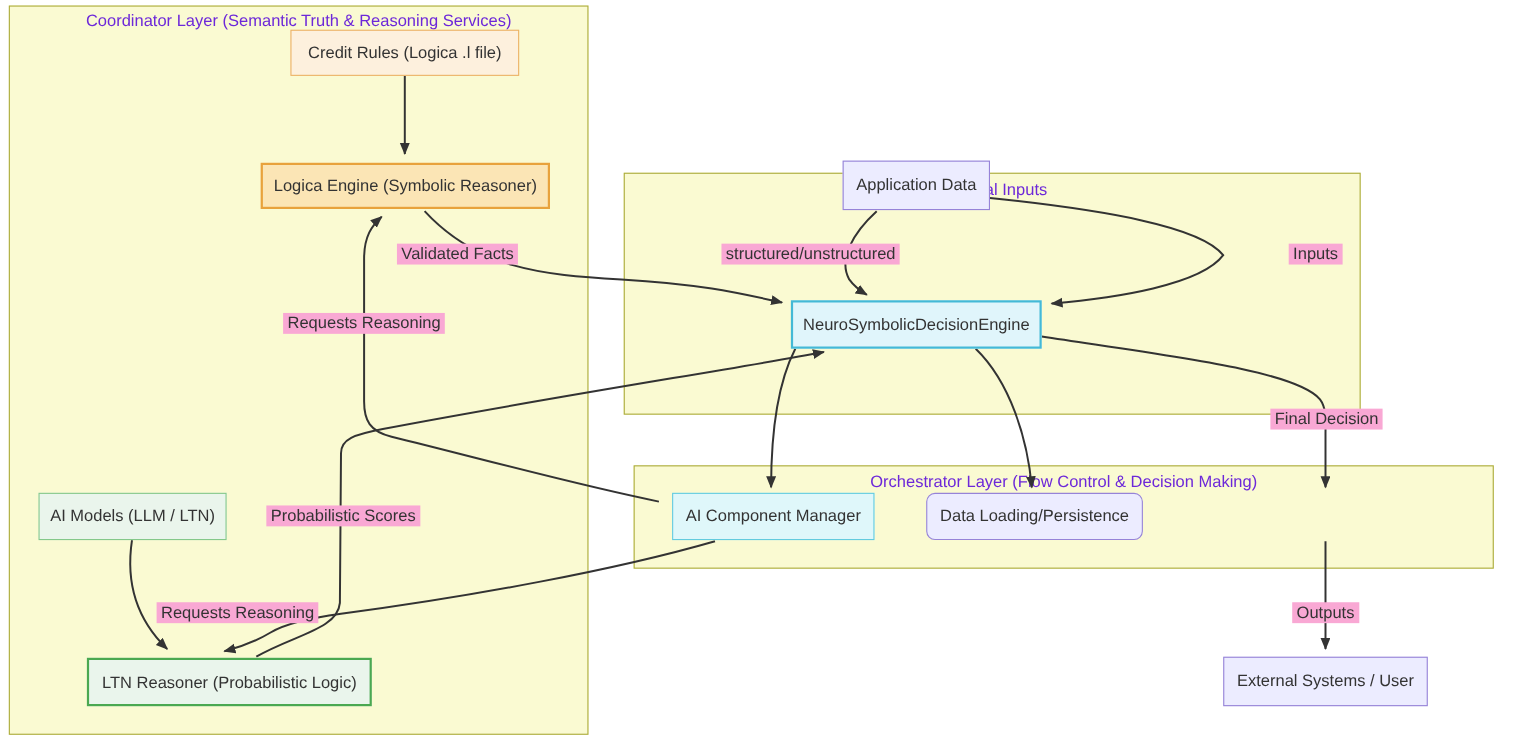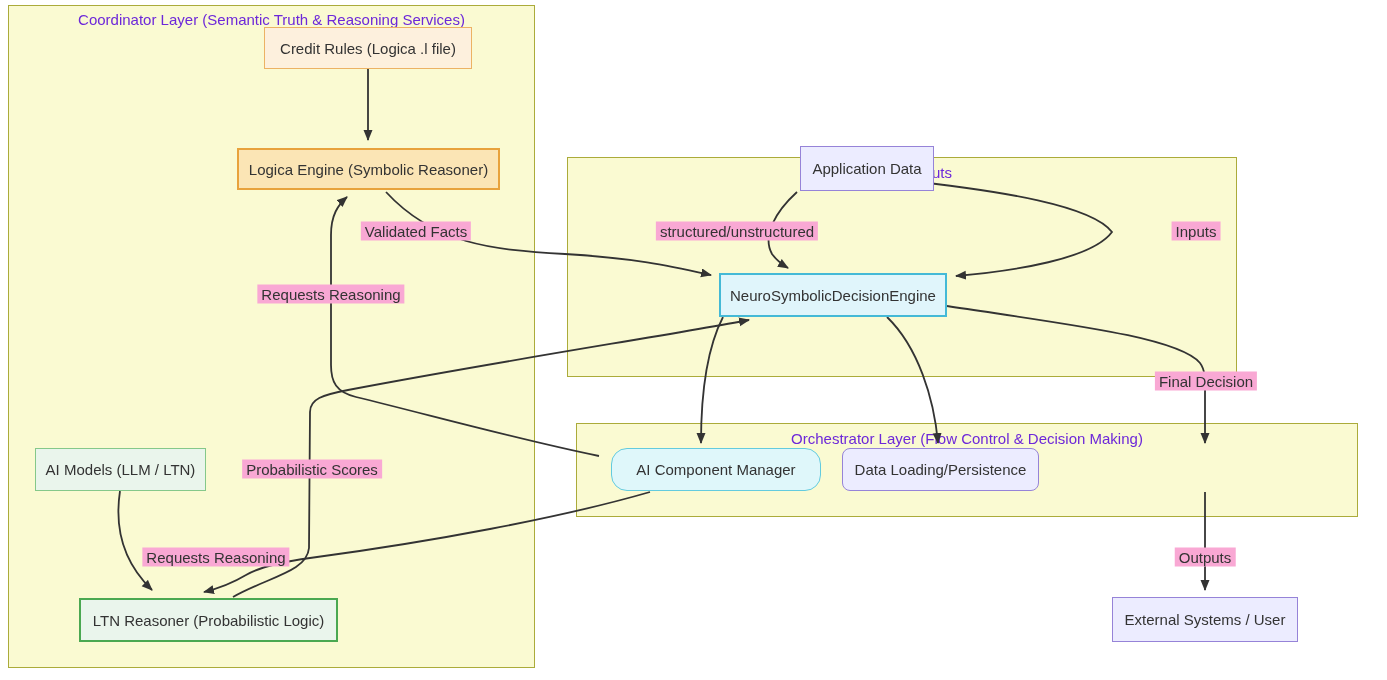--- a/index.html
+++ b/index.html
@@ -18,25 +18,25 @@
   
   svg.edges{position:absolute;left:0;top:0;width:1387px;height:680px;z-index:3;pointer-events:none;}
   svg.edges path.edge{stroke:#333333;stroke-width:1.8;fill:none;}
   
   .node{
     position:absolute;display:flex;align-items:center;justify-content:center;text-align:right;
     font-size:15px;color:#333;box-sizing:border-box;z-index:4;padding:0 6px;white-space:nowrap;
   }
   #n-credit  {left:264px;top:27px; width:208px;height:42px;background:#fdf0dd;border:1.2px solid #ecb264;}
   #n-logica  {left:237px;top:148px;width:263px;height:42px;background:#fbe5b5;border:2.5px solid #e8a23c;}
-  #n-appdata {left:766px;top:146px;width:134px;height:45px;background:#ececff;border:1.2px solid #9683d8;margin-left:34px;}
+  #n-appdata {left:766px;top:146px;width:134px;height:45px;background:#ececff;border:1.2px solid #9683d8;}
   #n-nse     {left:719px;top:273px;width:228px;height:44px;background:#e0f5fb;border:2.5px solid #44b9d6;}
   #n-aimodels{left:35px; top:448px;width:171px;height:43px;background:#eaf5ec;border:1.5px solid #85c88a;}
   #n-ltn     {left:79px; top:598px;width:259px;height:44px;background:#eaf5ec;border:2.5px solid #4aa851;}
-  #n-aicm    {left:611px;top:448px;width:210px;height:43px;background:#dff7fa;border:1.5px solid #63cbde;border-radius:16px;}
+  #n-aicm    {left:611px;top:448px;width:184px;height:43px;background:#dff7fa;border:1.5px solid #63cbde;border-radius:0;}
   #n-dataload{left:842px;top:448px;width:197px;height:43px;background:#ececff;border:1.5px solid #9683d8;border-radius:8px;}
   #n-decision{left:1089px;top:447px;width:234px;height:45px;background:#ececff;border:1.2px solid #9683d8;}
   #n-extsys  {left:1112px;top:597px;width:186px;height:45px;background:#ececff;border:1.2px solid #9683d8;}
   
   .elabel{
     position:absolute;transform:translate(-50%,-50%);background:#f9a8d4;color:#333;
     font-size:15px;padding:1px 4px;white-space:nowrap;z-index:5;
   }
   #el-validated {left:416px; top:231px;}
   #el-reqlogica {left:331px; top:294px;}

